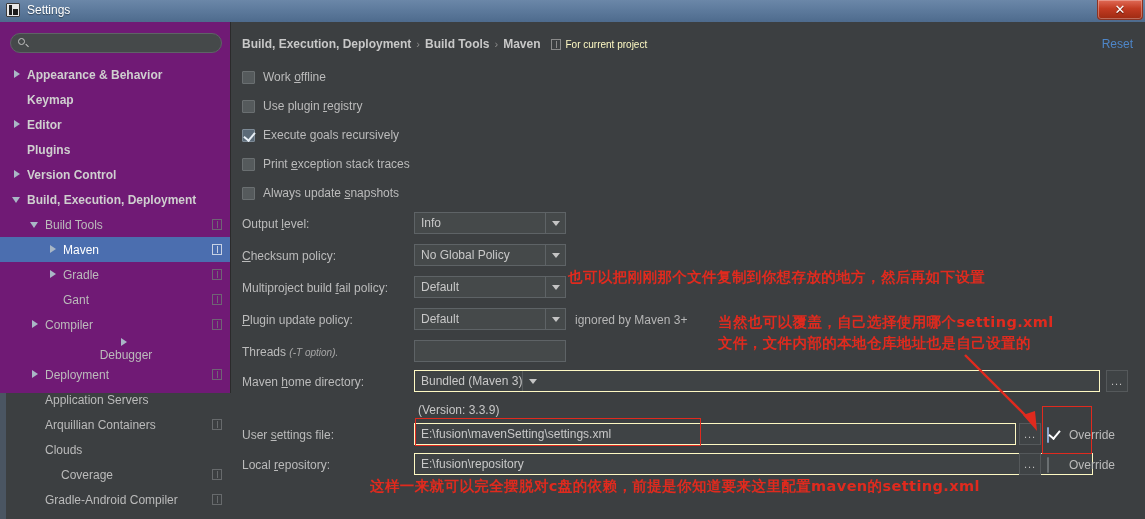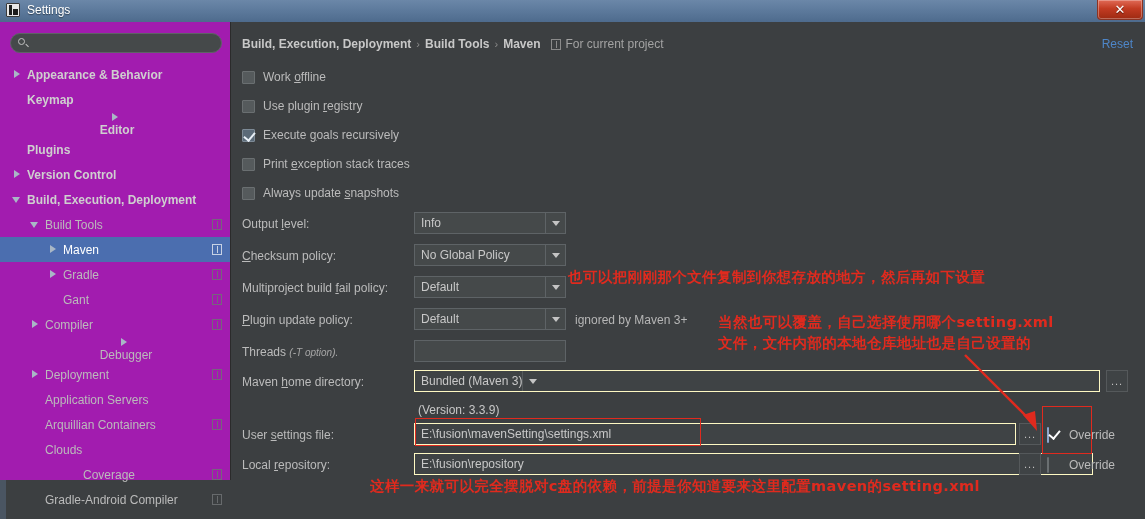--- a/index.html
+++ b/index.html
@@ -34,22 +34,22 @@
     background:linear-gradient(180deg,#e06a56 0%,#c23b22 45%,#9e2a12 100%);
     border:1px solid #8c3322;border-top:none;
     box-shadow:inset 0 0 0 1px rgba(255,255,255,.30);
     display:flex;align-items:center;justify-content:center;
     color:#fff;font-size:13px;font-weight:bold;text-shadow:0 1px 1px rgba(0,0,0,.5);
     box-sizing:border-box;cursor:pointer;
   }
 
   
   .left-pane{
-    position:absolute;left:0;top:22px;width:231px;height:458px;
-    background:#a21caf;border-right:1px solid #2b2b2b;box-sizing:border-box;
+    position:absolute;left:0;top:22px;width:231px;height:371px;
+    background:#701a75;border-right:1px solid #2b2b2b;box-sizing:border-box;
   }
   .left-edge{position:absolute;left:0;top:22px;width:6px;height:497px;background:#4a5562;}
   .search-wrap{position:absolute;left:10px;top:11px;width:212px;height:20px;}
   .search-box{
     width:212px;height:20px;box-sizing:border-box;border:1px solid #5e6366;border-radius:10px;
     background:#45494a;display:flex;align-items:center;padding-left:6px;
   }
   .search-ic{width:12px;height:12px;position:relative;flex:0 0 auto;}
   .search-ic:before{
     content:"";position:absolute;left:1px;top:1px;width:7px;height:7px;
@@ -100,21 +100,21 @@
   .right-pane{
     position:absolute;left:231px;top:22px;width:914px;height:497px;background:#3c3f41;
   }
   .breadcrumb{position:absolute;left:11px;top:15px;display:flex;align-items:center;gap:5px;}
   .bc-seg{font-size:12px;font-weight:bold;color:#c8c8c8;white-space:nowrap;}
   .bc-sep{font-size:11px;color:#8a8a8a;}
   .bc-scope-ic{
     width:10px;height:11px;border:1px solid #8a8a8a;box-sizing:border-box;margin-left:5px;position:relative;
   }
   .bc-scope-ic:before{content:"";position:absolute;left:1px;top:1px;width:4px;height:7px;border-right:1px solid #8a8a8a;box-sizing:border-box;}
-  .bc-scope{font-size:12px;color:#a3a3a3;white-space:nowrap;}
+  .bc-scope{font-size:10px;color:#fef9c3;white-space:nowrap;}
   .reset-link{
     position:absolute;right:12px;top:15px;font-size:12px;color:#4e86c8;cursor:pointer;
   }
 
   
   .chk-row{position:absolute;left:11px;display:flex;align-items:center;gap:8px;}
   .cbox{
     width:13px;height:13px;box-sizing:border-box;flex:0 0 auto;
     background:#555a5c;border:1px solid #6a6f71;border-radius:1px;position:relative;
   }
@@ -207,21 +207,21 @@
     </div>
     <div class="tree" id="tree">
         <div class="tree-row" style="padding-left: 12px;">
           <span class="arrow right"></span>
           <span class="tree-label bold">Appearance &amp; Behavior</span>
         </div>
         <div class="tree-row" style="padding-left: 12px;">
           <span class="arrow none"></span>
           <span class="tree-label bold">Keymap</span>
         </div>
-        <div class="tree-row" style="padding-left: 12px; flex-direction: column;">
+        <div class="tree-row" style="padding-left: 12px;">
           <span class="arrow right"></span>
           <span class="tree-label bold">Editor</span>
         </div>
         <div class="tree-row" style="padding-left: 12px;">
           <span class="arrow none"></span>
           <span class="tree-label bold">Plugins</span>
         </div>
         <div class="tree-row" style="padding-left: 12px;">
           <span class="arrow right"></span>
           <span class="tree-label bold">Version Control</span>
@@ -270,21 +270,21 @@
         </div>
         <div class="tree-row" style="padding-left: 30px;">
           <span class="arrow none"></span>
           <span class="tree-label">Arquillian Containers</span>
           <span class="proj-ic"></span>
         </div>
         <div class="tree-row" style="padding-left: 30px;">
           <span class="arrow none"></span>
           <span class="tree-label">Clouds</span>
         </div>
-        <div class="tree-row" style="padding-left: 36px; gap: 32px;">
+        <div class="tree-row" style="padding-left: 46px;">
           <span class="arrow none"></span>
           <span class="tree-label">Coverage</span>
           <span class="proj-ic"></span>
         </div>
         <div class="tree-row" style="padding-left: 30px;">
           <span class="arrow none"></span>
           <span class="tree-label">Gradle-Android Compiler</span>
           <span class="proj-ic"></span>
         </div>
       </div>

